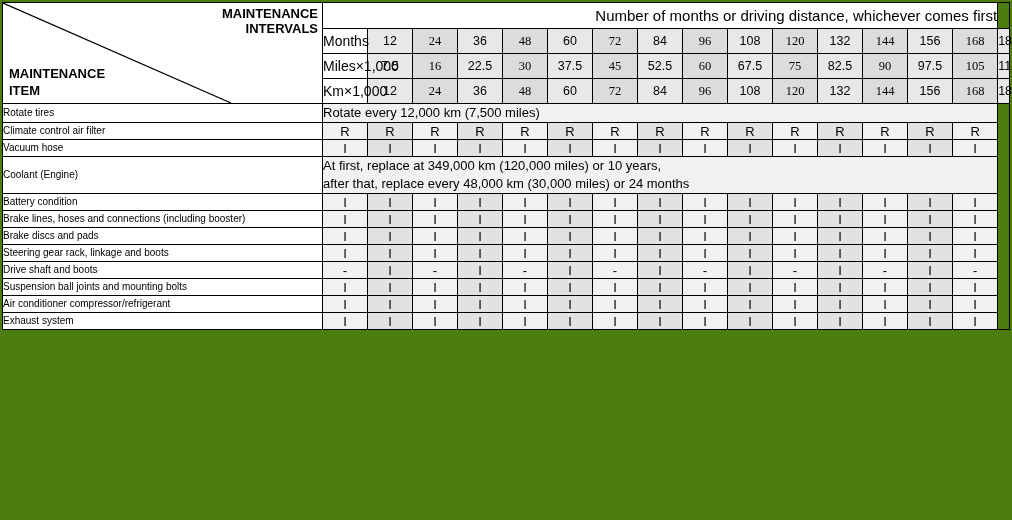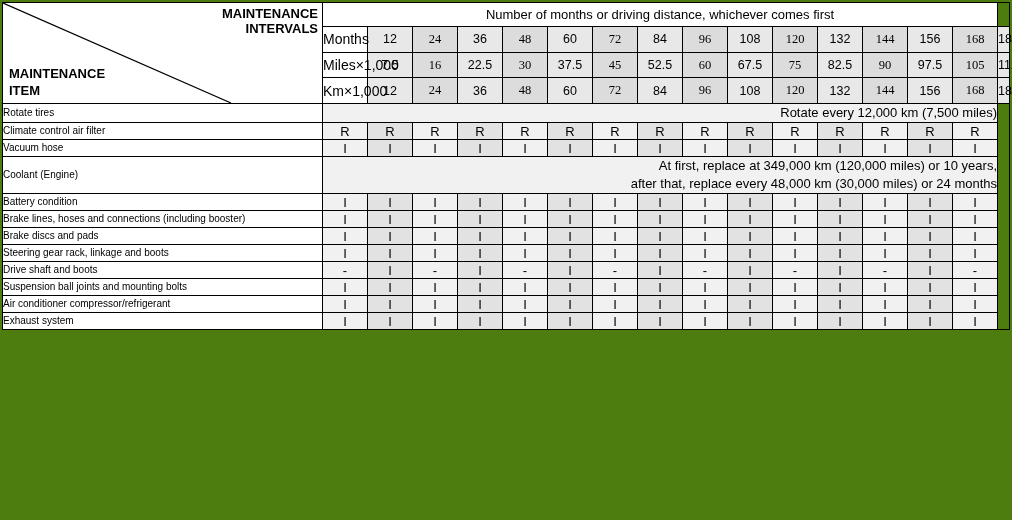--- a/index.html
+++ b/index.html
@@ -63,23 +63,23 @@
     bottom: 4px;
     text-align: left;
     font-weight: bold;
     font-size: 13px;
     line-height: 17px;
     width: 160px;
   }
   .hdr-title {
     background: #ffffff;
     font-weight: bold;
-    font-size: 13px;
+    font-size: 15px;
     padding: 4px 6px;
-    text-align: center;
+    text-align: right;
   }
   .rowlabel {
     background: #ffffff;
     font-weight: bold;
     font-size: 14px;
     padding: 3px 6px;
     text-align: left;
     white-space: nowrap;
   }
   .hcell {
@@ -104,21 +104,21 @@
   .mark {
     text-align: center;
     font-size: 13px;
     padding: 5px 1px;
     background: #f1f1f1;
   }
   .mark.alt {
     background: #e2e2e2;
   }
   .spanNote {
-    text-align: right;
+    text-align: left;
     font-size: 13px;
     padding: 5px 6px;
     line-height: 18px;
     background: #f1f1f1;
   }
 </style>
 </head>
 <body>
 
 <div id="sheet">

